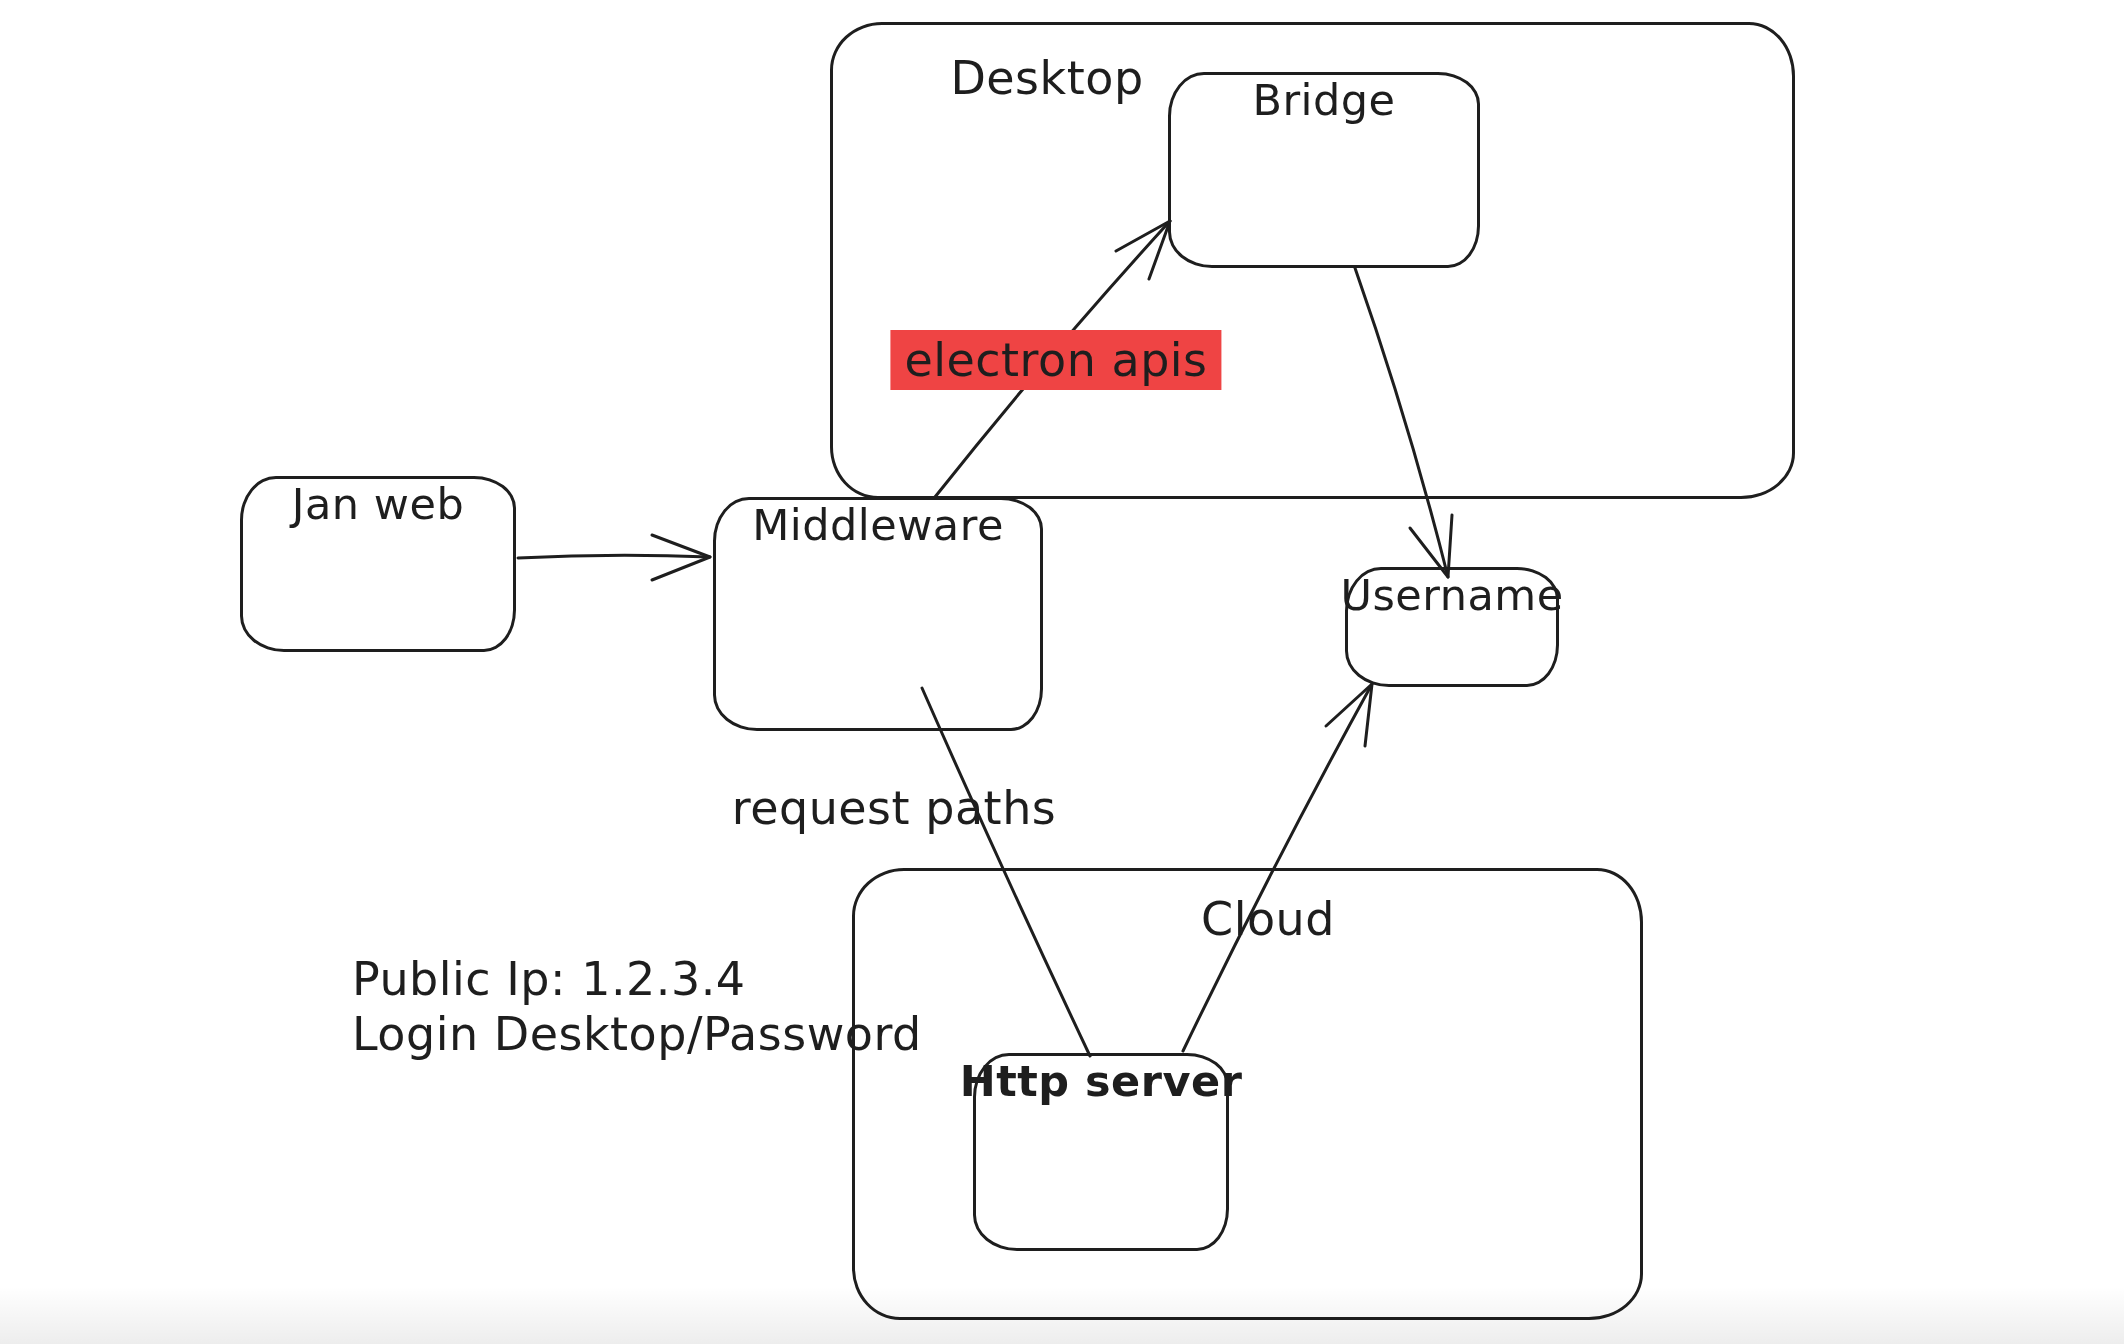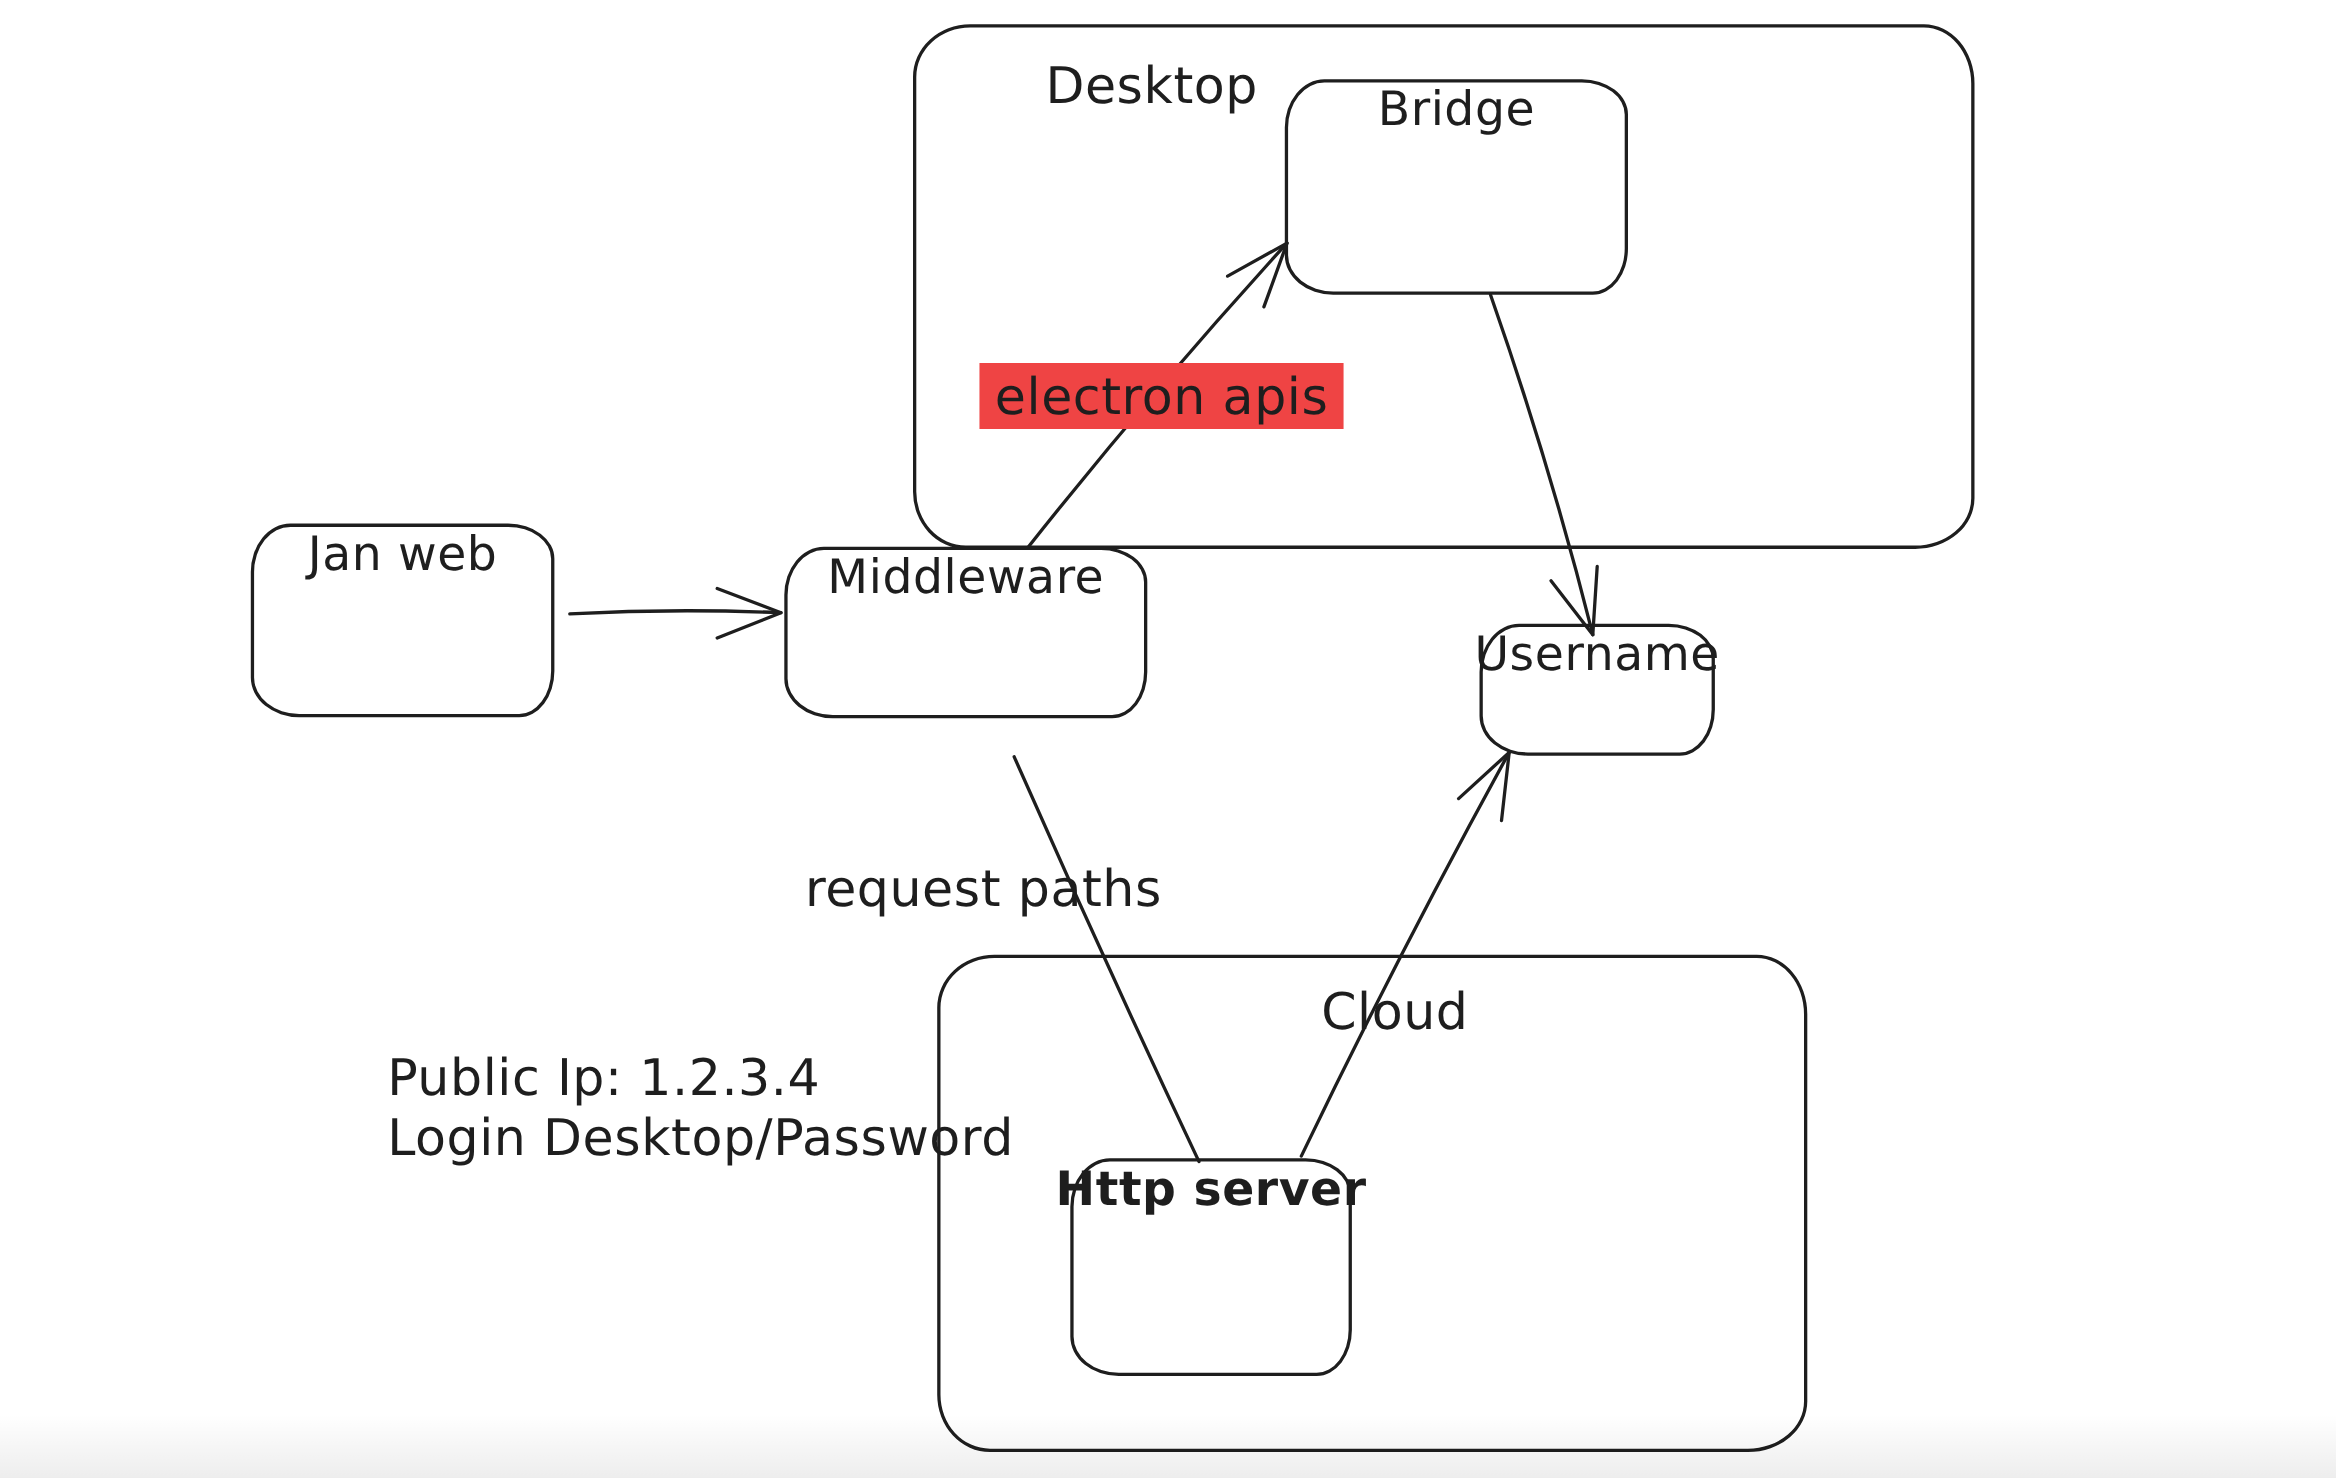--- a/index.html
+++ b/index.html
@@ -33,22 +33,22 @@
     background: transparent;
     border-radius: 52px 46px 54px 48px / 48px 54px 46px 52px;
     z-index: 1;
   }
   .node-label {
     font-size: 43px;
     letter-spacing: 0.5px;
     white-space: nowrap;
   }
   
-  #box-jan-web     { left: 228px;  top: 476px;  width: 276px; height: 176px; }
-  #box-middleware  { left: 713px;  top: 497px;  width: 330px; height: 156px; }
+  #box-jan-web     { left: 240px;  top: 476px;  width: 276px; height: 176px; }
+  #box-middleware  { left: 713px;  top: 497px;  width: 330px; height: 234px; }
   #box-bridge      { left: 1168px; top: 72px;   width: 312px; height: 196px; }
   #box-plugins     { left: 1345px; top: 567px;  width: 214px; height: 120px; }
   #box-http-server { left: 973px;  top: 1053px; width: 256px; height: 198px; font-weight: bold; }
   
   #box-desktop     { left: 830px;  top: 22px;   width: 965px; height: 477px; }
   #box-cloud       { left: 852px;  top: 868px;  width: 791px; height: 452px; }
 
   
   svg.edges {
     position: absolute;

